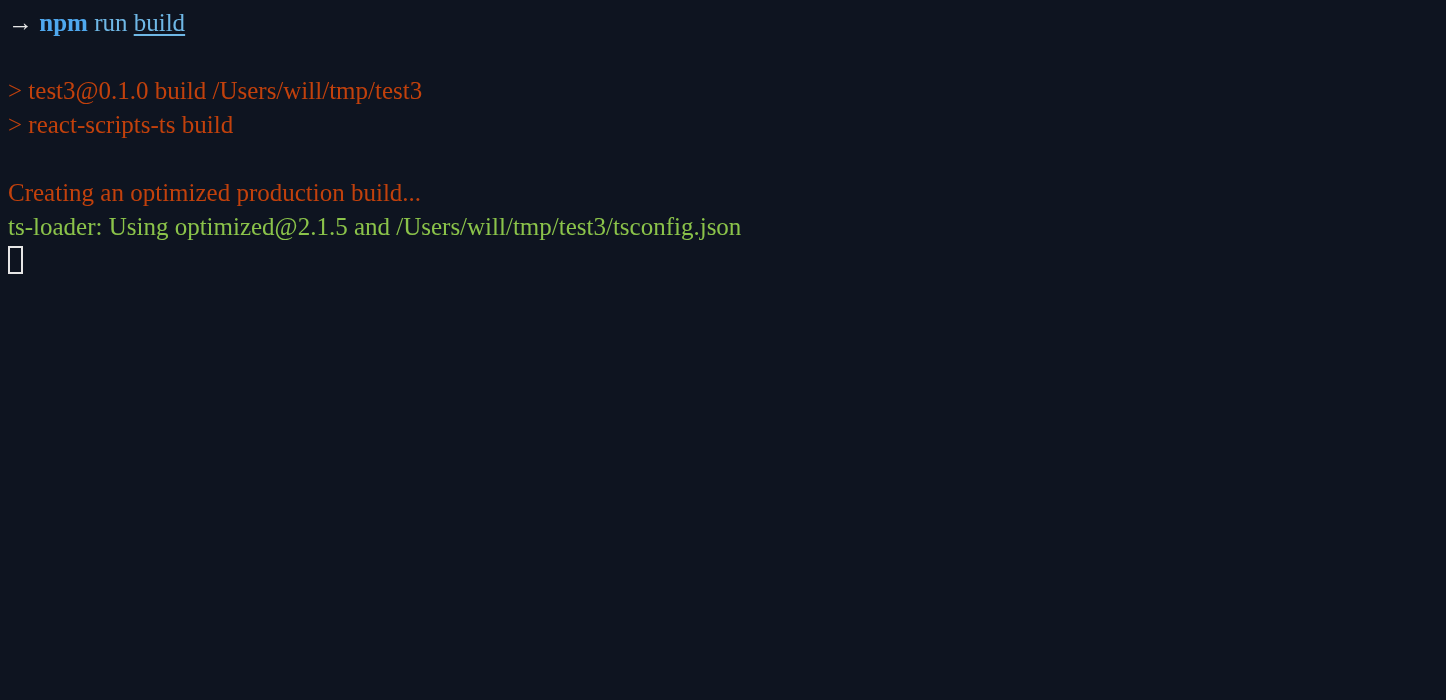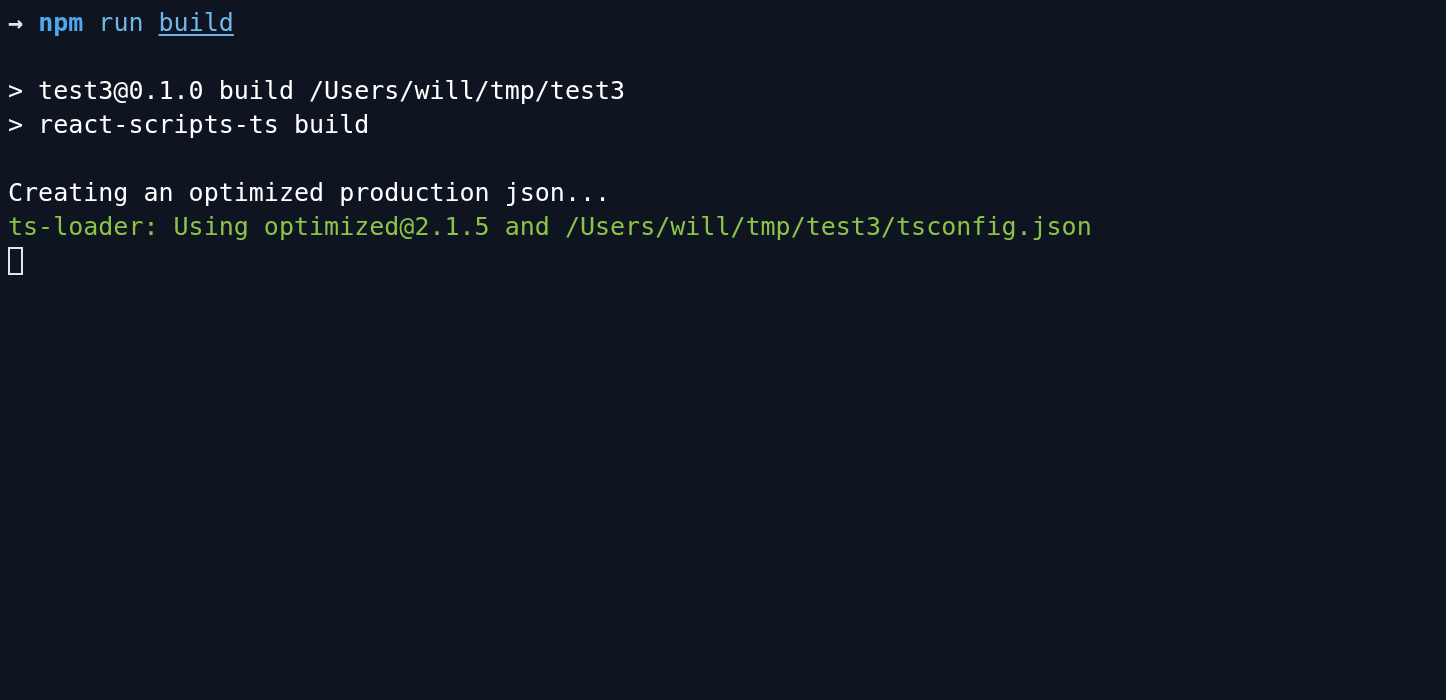--- a/index.html
+++ b/index.html
@@ -1,18 +1,19 @@
 <!DOCTYPE html>
 <html><head>
 <meta charset="utf-8">
 <style>
   * {
     margin: 0;
     padding: 0;
     box-sizing: border-box;
+    font-family: Liberation Serif, serif;
   }
   body {
     background-color: #0e1420;
     width: 1446px;
     height: 700px;
     font-family: "Menlo", "Consolas", "DejaVu Sans Mono", monospace;
     font-size: 25px;
     line-height: 34px;
     color: #e6e6e6;
     padding: 6px 8px;
@@ -33,21 +34,21 @@
   .cmd-run {
     color: #6fb8e6;
   }
   .cmd-build {
     color: #6fb8e6;
     text-decoration: underline;
     text-decoration-thickness: 2px;
     text-underline-offset: 3px;
   }
   .output-white {
-    color: #ffffff;
+    color: #c2410c;
   }
   .output-green {
     color: #8bc34a;
   }
   .cursor-box {
     display: inline-block;
     width: 15px;
     height: 28px;
     border: 2px solid #e6e6e6;
     vertical-align: text-bottom;
@@ -62,15 +63,15 @@
 
 <div class="line"><span class="prompt-arrow">→</span> <span class="cmd-npm">npm</span> <span class="cmd-run">run</span> <span class="cmd-build">build</span></div>
 
 <div class="spacer"></div>
 
 <div class="line output-white">&gt; test3@0.1.0 build /Users/will/tmp/test3</div>
 <div class="line output-white">&gt; react-scripts-ts build</div>
 
 <div class="spacer"></div>
 
-<div class="line output-white">Creating an optimized production json...</div>
+<div class="line output-white">Creating an optimized production build...</div>
 <div class="line output-green">ts-loader: Using optimized@2.1.5 and /Users/will/tmp/test3/tsconfig.json</div>
 <div class="line"><span class="cursor-box"></span></div>
 
 </body></html>

